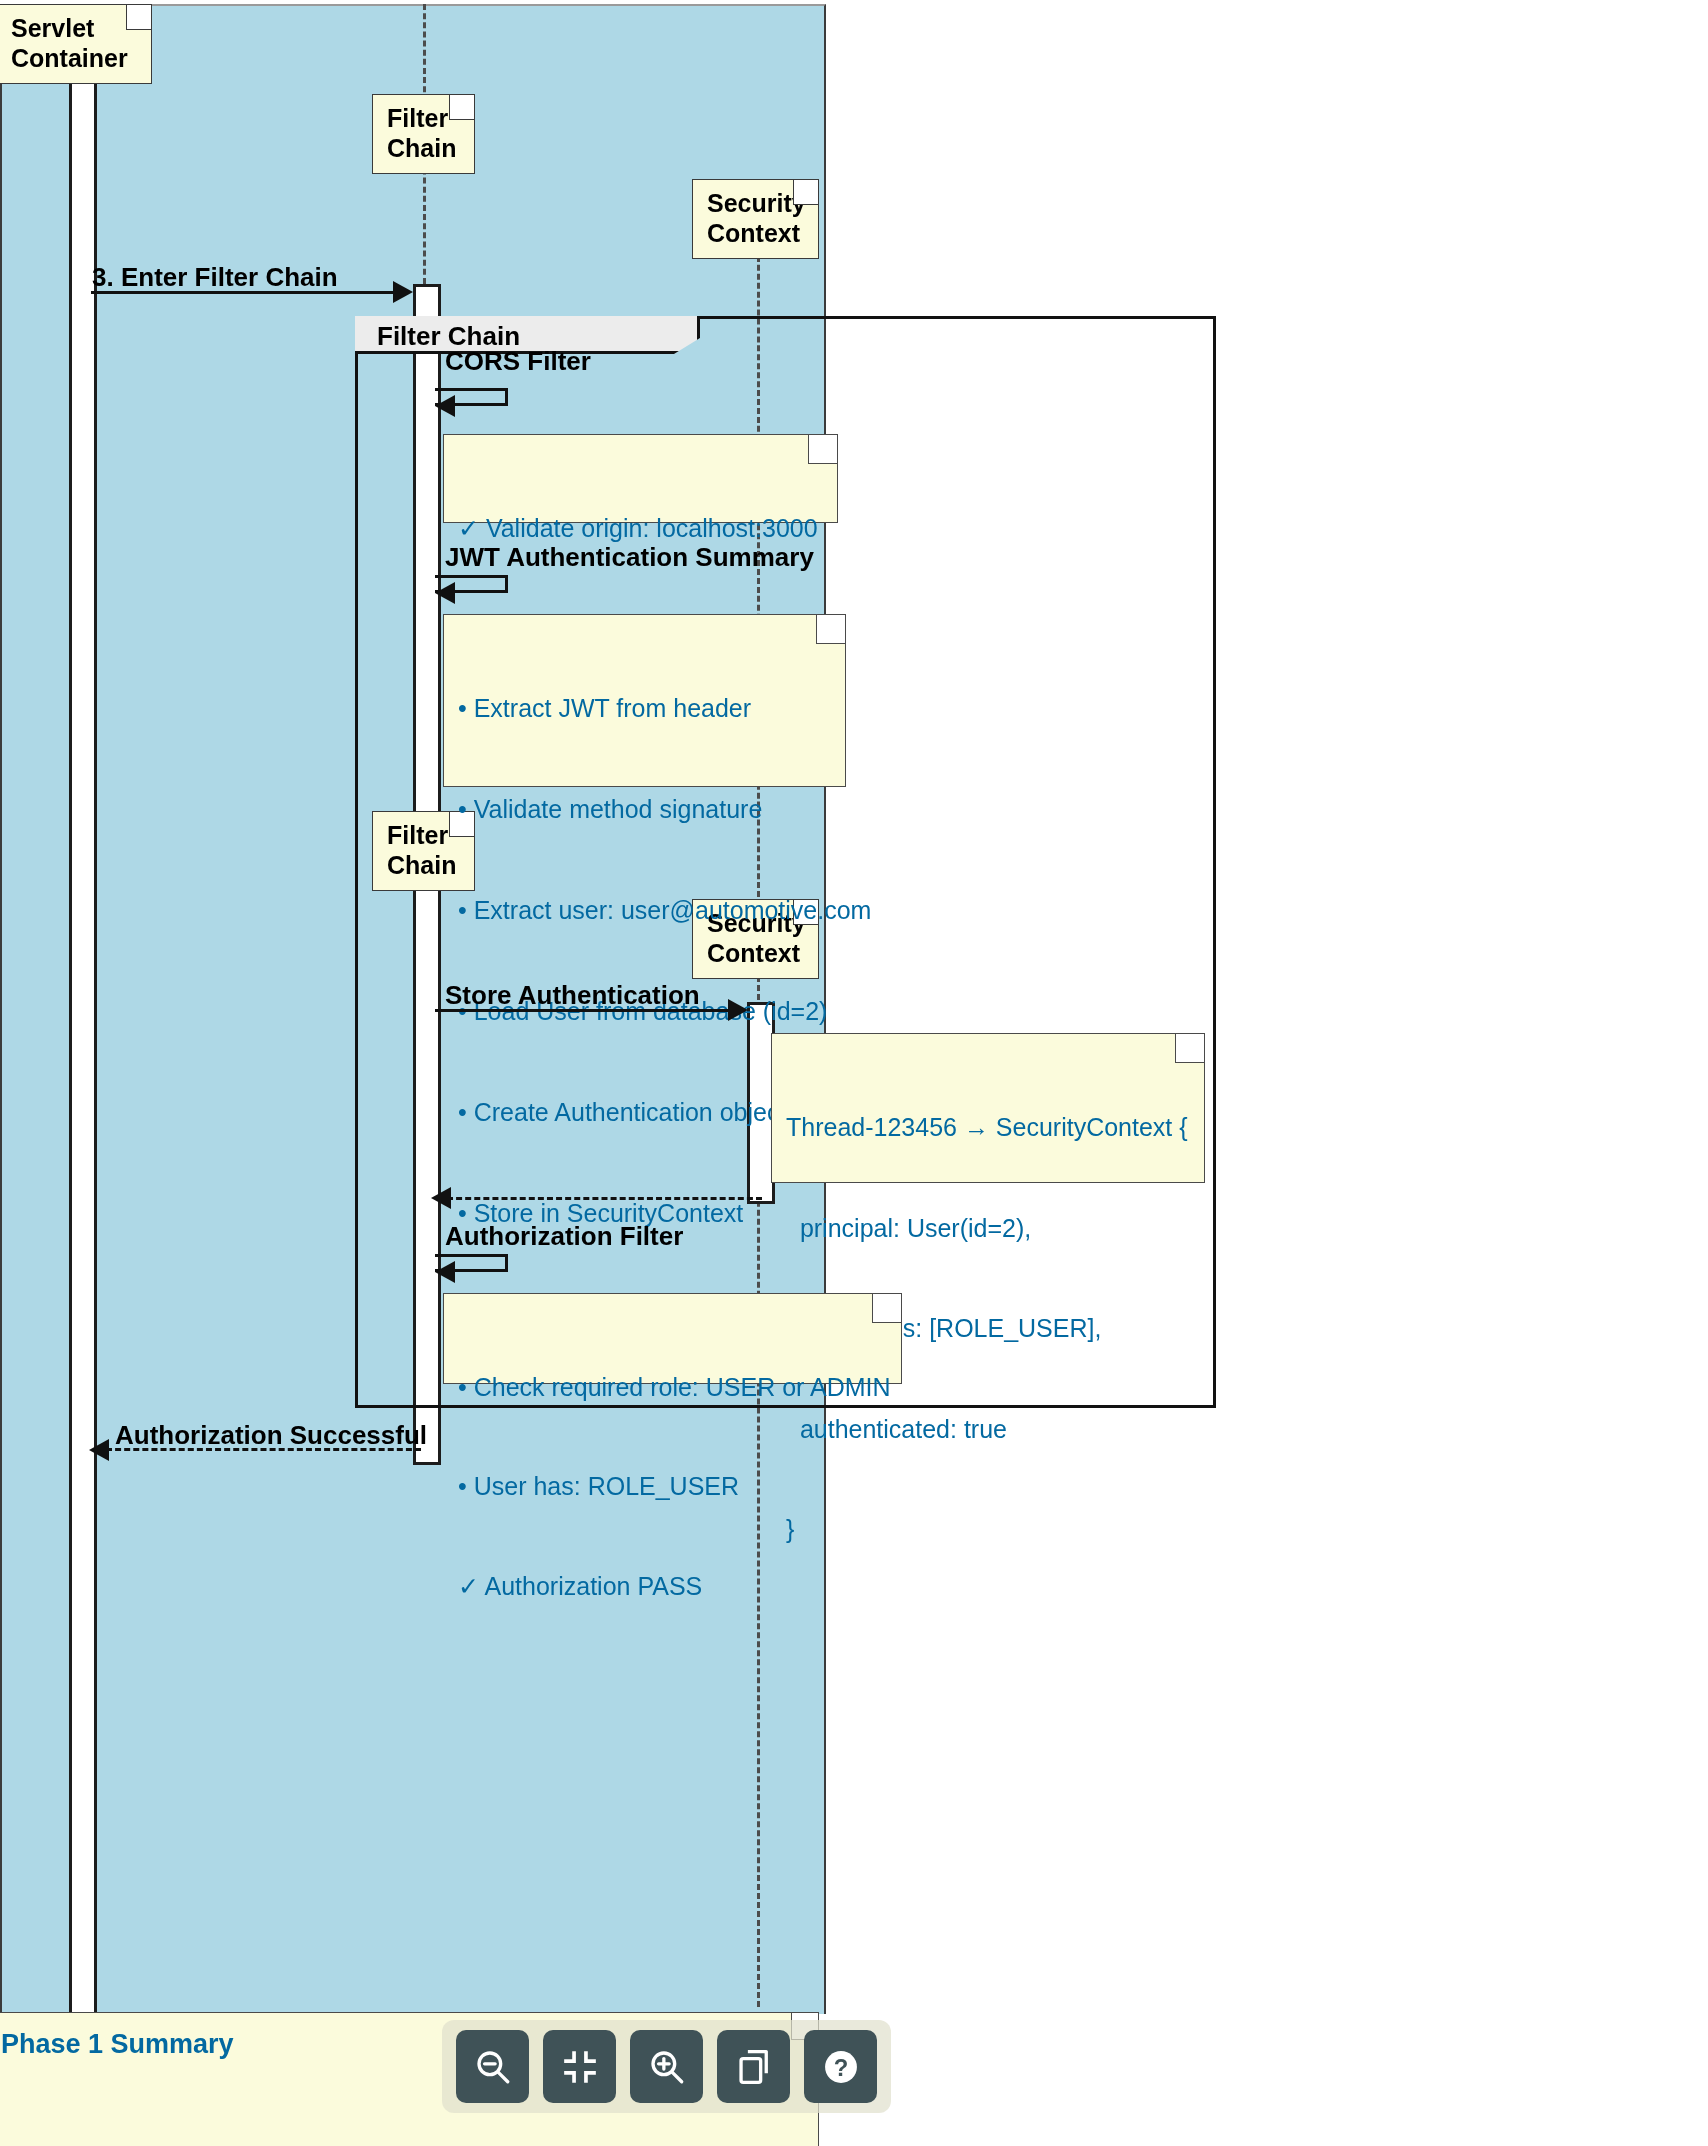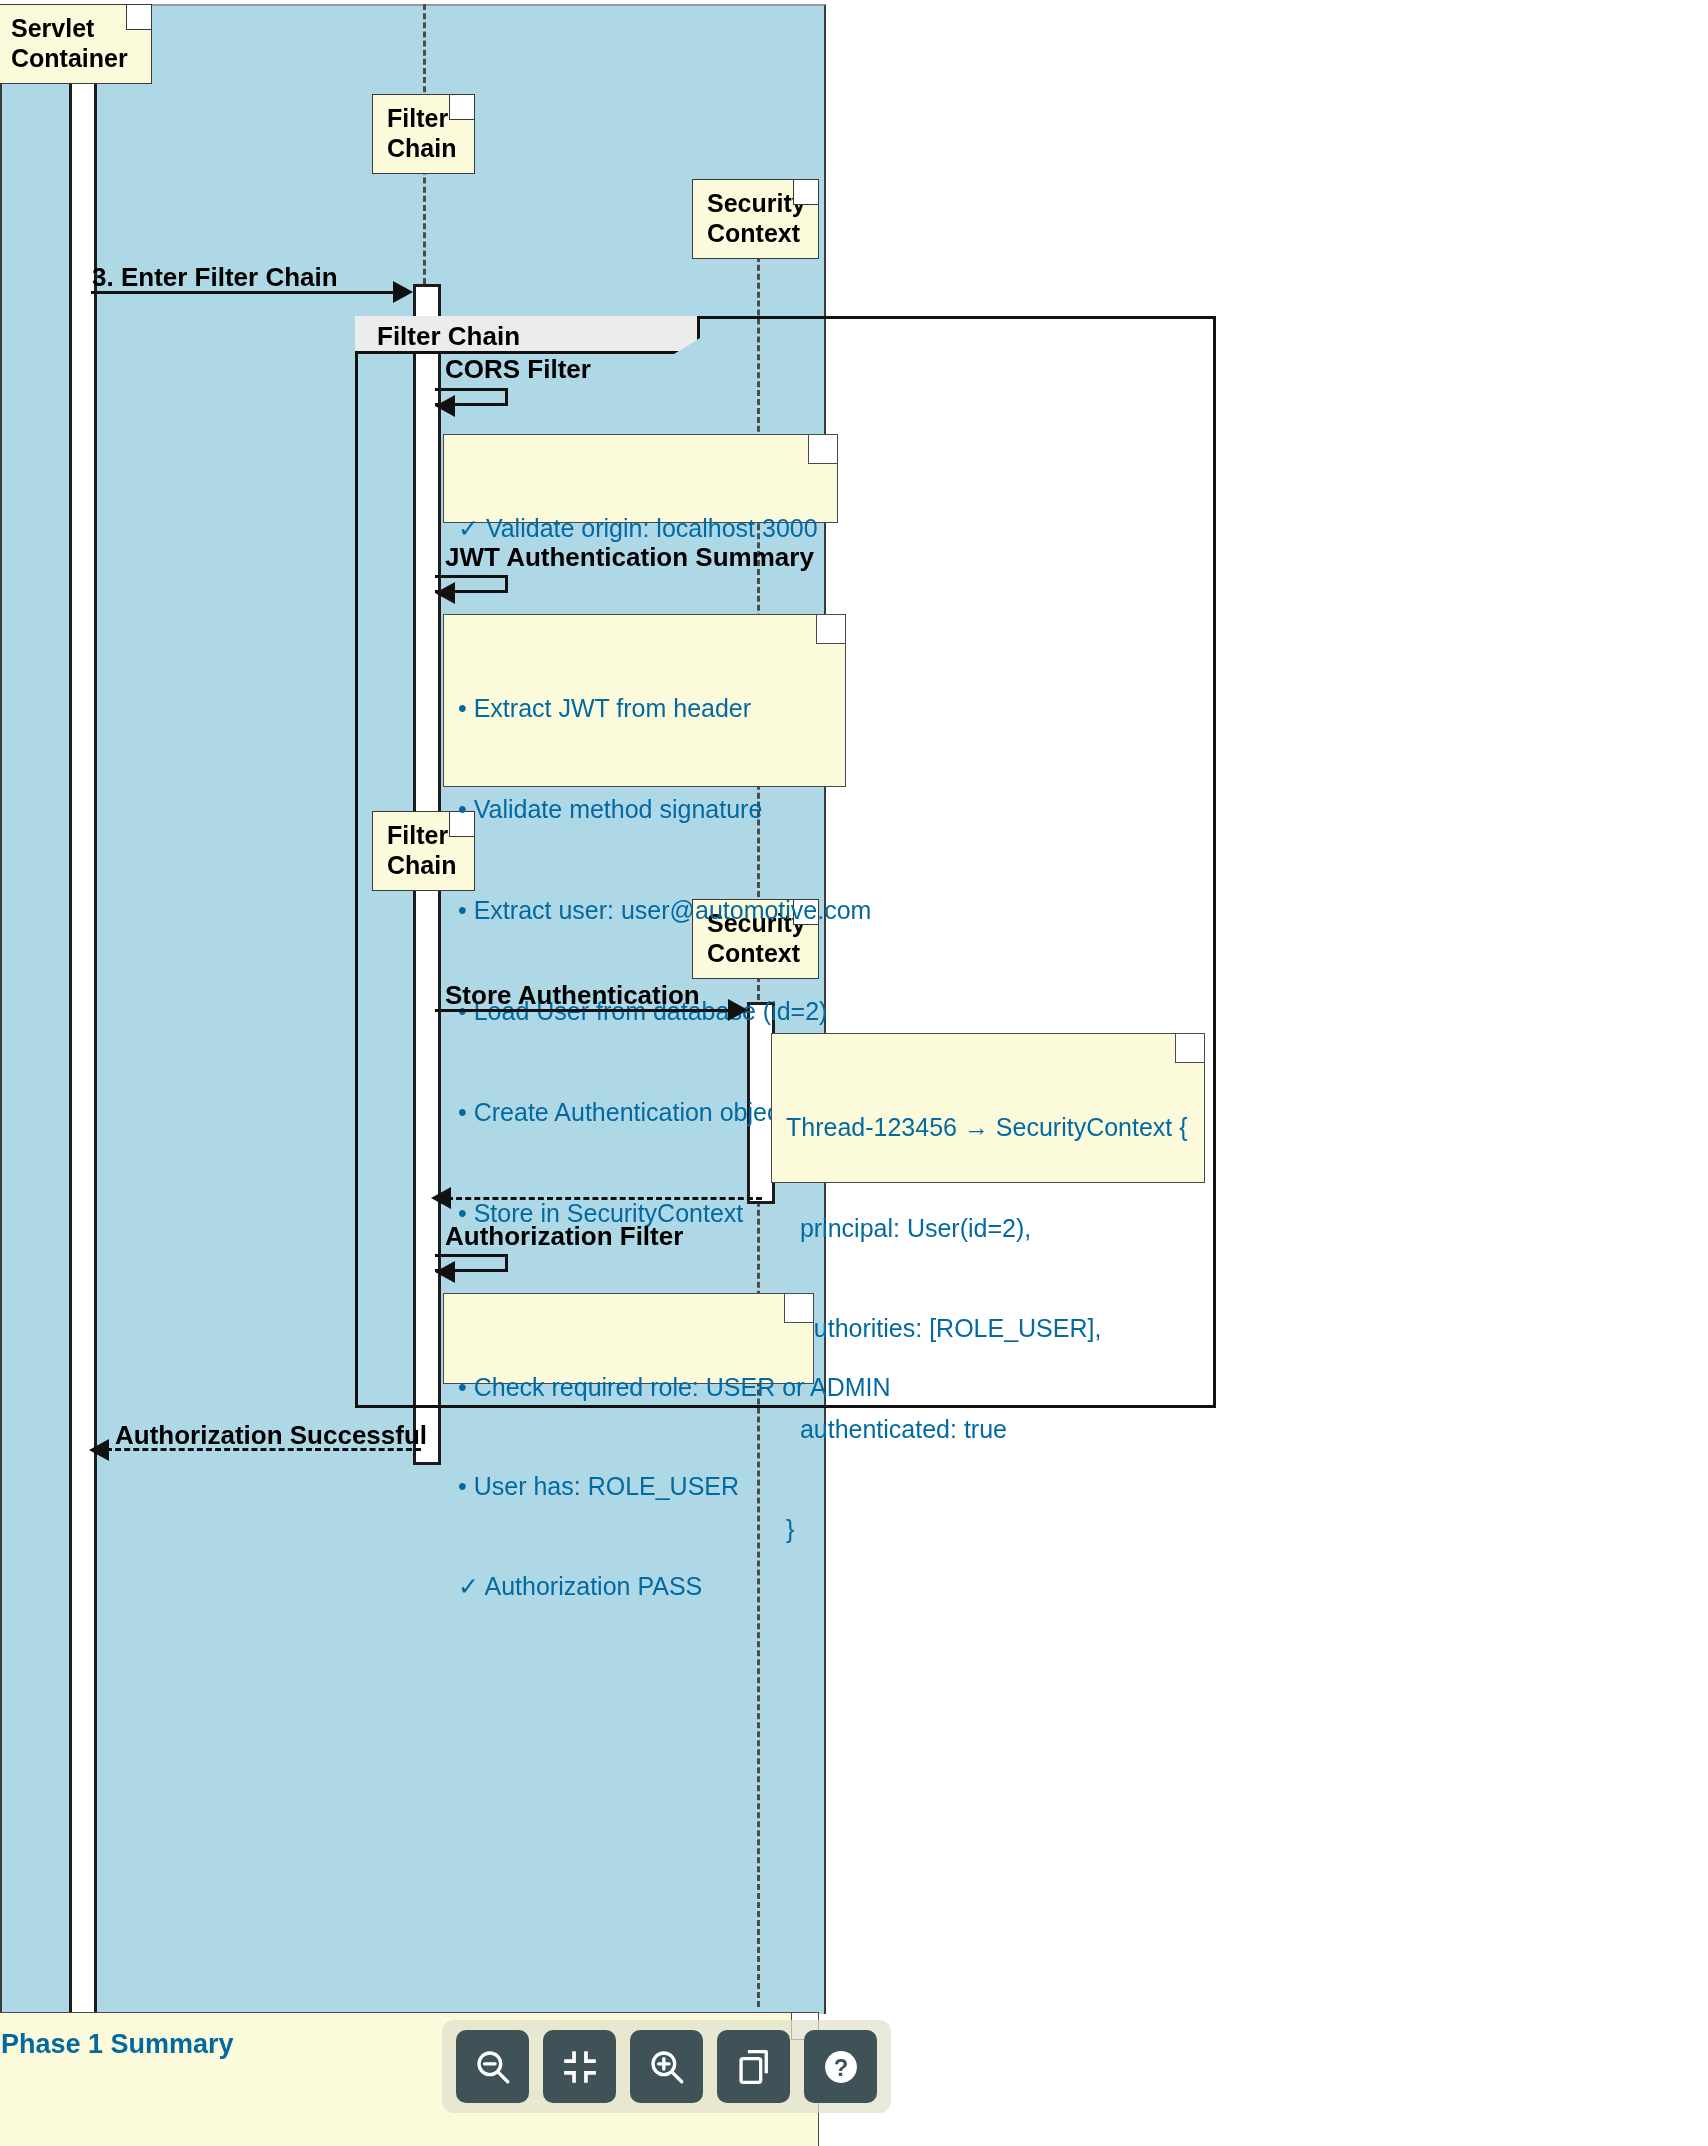--- a/index.html
+++ b/index.html
@@ -132,21 +132,21 @@
 
   <div class="msg-label" style="left:92px;top:262px;">3. Enter Filter Chain</div>
   <div class="msg-line" style="left:91px;top:291px;width:302px;"></div>
   <div class="arrow-r" style="left:393px;top:281px;"></div>
 
   <div class="group-frame" style="left:355px;top:316px;width:861px;height:1092px;"></div>
   <div class="group-label" style="left:355px;top:316px;width:345px;height:38px;">
     <span>Filter Chain Processing</span>
   </div>
 
-  <div class="msg-label" style="left:445px;top:354px;">CORS Filter</div>
+  <div class="msg-label" style="left:445px;top:346px;">CORS Filter</div>
   <div class="self-msg" style="left:435px;top:388px;width:73px;height:18px;"></div>
   <div class="arrow-l" style="left:435px;top:395px;"></div>
 
   <div class="note folded-lg" style="left:443px;top:434px;width:395px;height:89px;">
     <div class="note-body" style="font-size:25px;padding:10px 16px 0 14px;line-height:1.33;">
       <div>✓ Validate origin: localhost:3000</div>
       <div>✓ Validate method: POST</div>
       <div>✓ Add CORS headers to response</div>
     </div>
     <span class="fold"></span>
@@ -183,21 +183,21 @@
     <span class="fold"></span>
   </div>
 
   <div class="msg-line dashed" style="left:447px;top:1197px;width:315px;"></div>
   <div class="arrow-l" style="left:431px;top:1187px;"></div>
 
   <div class="msg-label" style="left:445px;top:1221px;">Authorization Filter</div>
   <div class="self-msg" style="left:435px;top:1254px;width:73px;height:18px;"></div>
   <div class="arrow-l" style="left:435px;top:1261px;"></div>
 
-  <div class="note folded-lg" style="left:443px;top:1293px;width:371px;height:91px;">
+  <div class="note folded-lg" style="left:443px;top:1293px;width:459px;height:91px;">
     <div class="note-body" style="font-size:25px;padding:10px 16px 0 14px;line-height:1.33;">
       <div>• Check required role: USER or ADMIN</div>
       <div>• User has: ROLE_USER</div>
       <div>✓ Authorization PASS</div>
     </div>
     <span class="fold"></span>
   </div>
 
   <div class="msg-label" style="left:115px;top:1420px;">Authorization Successful</div>
   <div class="msg-line dashed" style="left:106px;top:1448px;width:315px;"></div>

